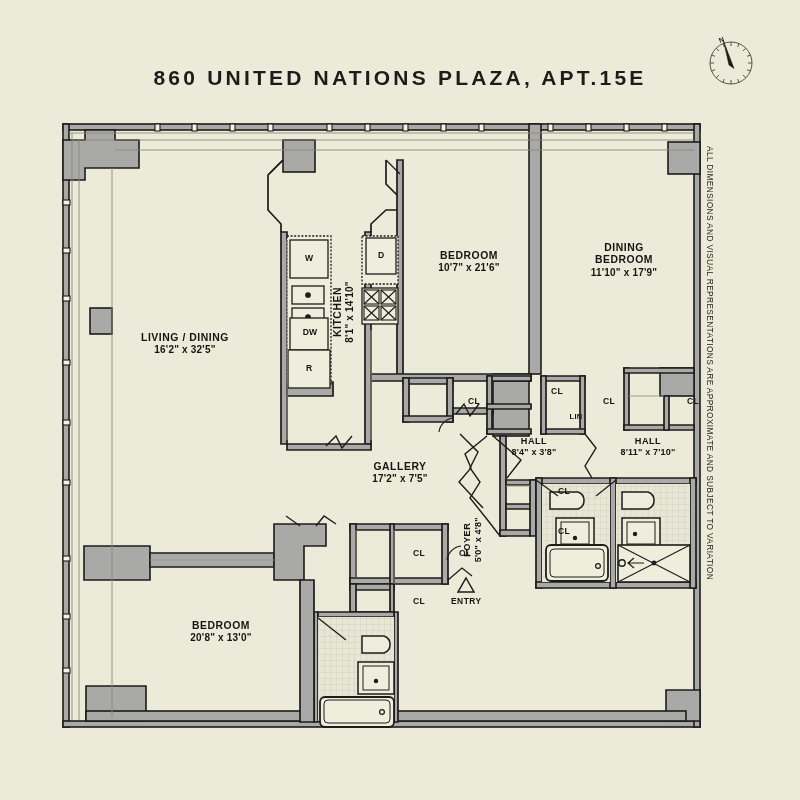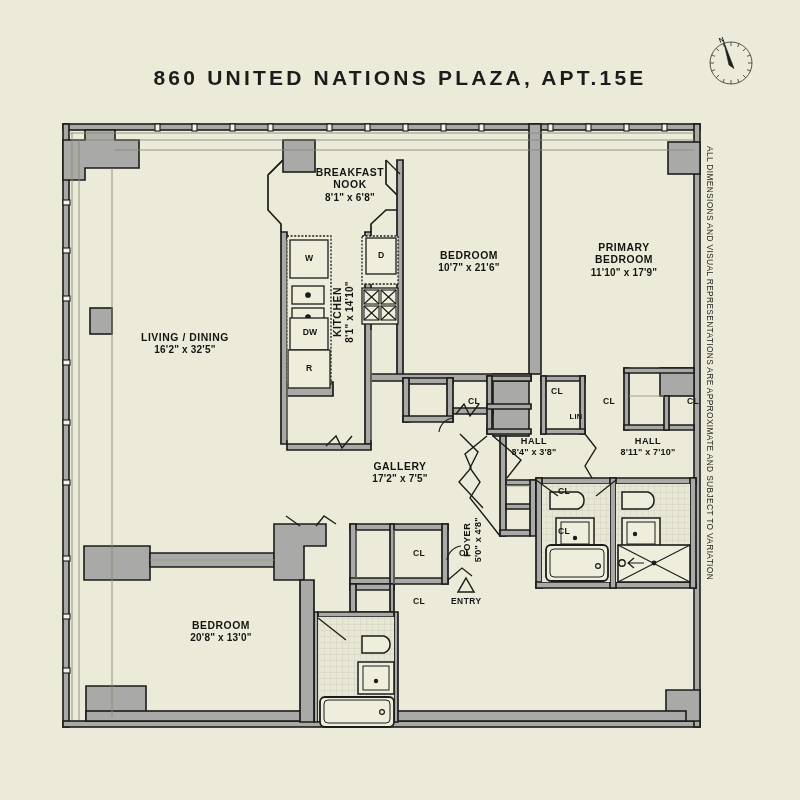--- a/index.html
+++ b/index.html
@@ -399,38 +399,33 @@
       <line x1="506" y1="486" x2="530" y2="486"></line>
       <line x1="629" y1="396" x2="664" y2="396"></line>
     </g>
   </svg>
 
   <div class="lbl" style="left:95px;top:332px;width:180px;">
     <span class="nm">LIVING / DINING</span>
     <span class="dm">16'2" x 32'5"</span>
   </div>
 
-  <div class="lbl" style="left:290px;top:167px;width:120px;">
-    <span class="nm">BREAKFAST</span>
-    <span class="nm">NOOK</span>
-    <span class="dm">8'1" x 6'8"</span>
-  </div>
 
   <div class="lbl vert" style="left:284px;top:300px;width:120px;transform:rotate(-90deg);">
     <span class="nm">KITCHEN</span>
     <span class="dm">8'1" x 14'10"</span>
   </div>
 
   <div class="lbl" style="left:405px;top:250px;width:128px;">
     <span class="nm">BEDROOM</span>
     <span class="dm">10'7" x 21'6"</span>
   </div>
 
   <div class="lbl" style="left:554px;top:242px;width:140px;">
-    <span class="nm">PRIMARY</span>
+    <span class="nm">DINING</span>
     <span class="nm">BEDROOM</span>
     <span class="dm">11'10" x 17'9"</span>
   </div>
 
   <div class="lbl sm" style="left:478px;top:436px;width:112px;">
     <span class="nm">HALL</span>
     <span class="dm">8'4" x 3'8"</span>
   </div>
 
   <div class="lbl sm" style="left:590px;top:436px;width:116px;">

